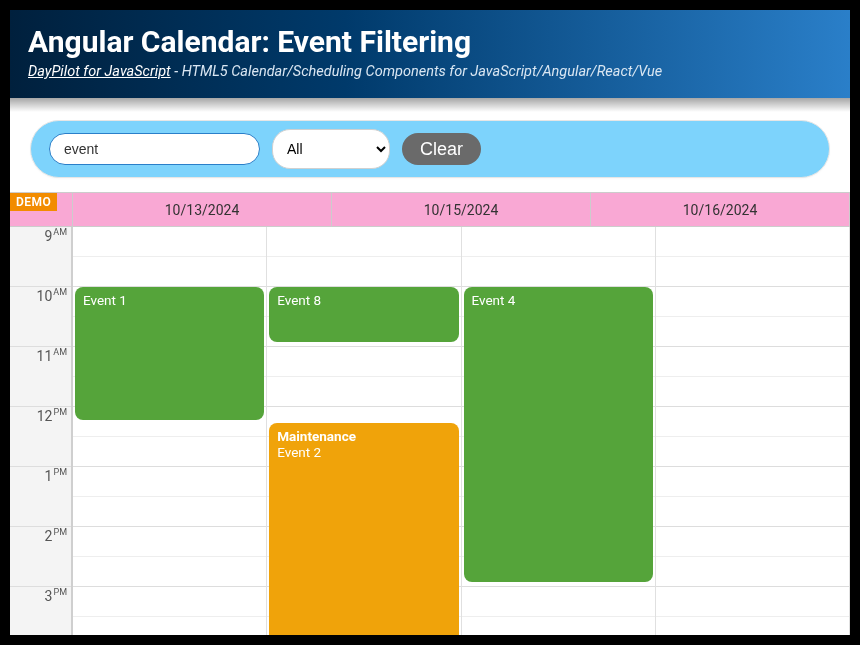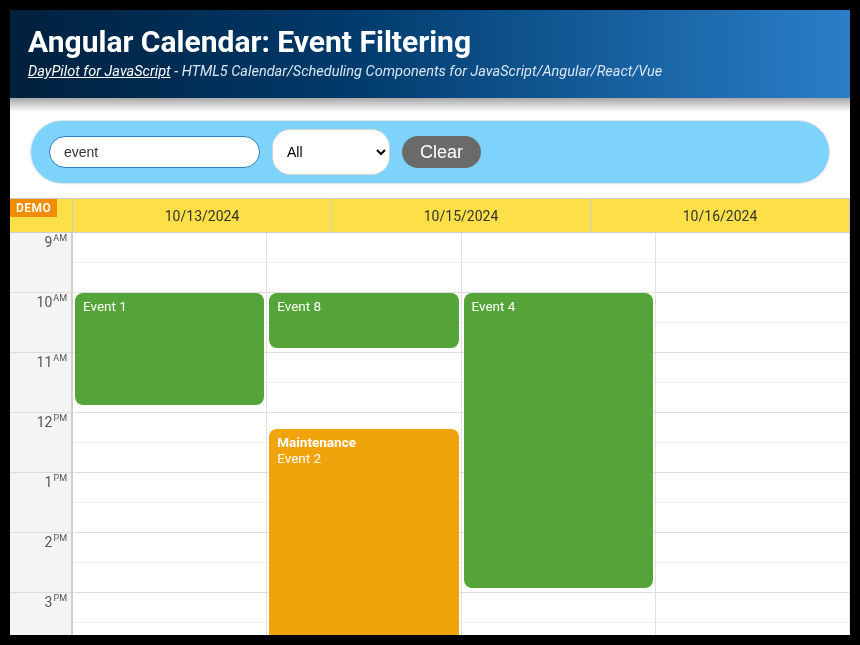--- a/index.html
+++ b/index.html
@@ -65,21 +65,21 @@
       height: 32px;
       border: 1.5px solid #2a7fc9;
       border-radius: 18px;
       padding: 0 14px;
       font-size: 14px;
       outline: none;
       color: #333;
     }
     .toolbar select {
       flex: 0 0 118px;
-      height: 46px;
+      height: 40px;
       border: 1px solid #d0d0d0;
       border-radius: 18px;
       padding: 0 10px;
       font-size: 14px;
       background: #fff;
     }
     .toolbar button {
       height: 32px;
       border: none;
       border-radius: 18px;
@@ -101,21 +101,21 @@
       font-size: 12px;
       font-weight: 600;
       padding: 2px 6px;
       z-index: 5;
       letter-spacing: .5px;
     }
     .col-headers {
       display: flex;
       height: 34px;
       border-bottom: 1px solid #ccc;
-      background: #fde047;
+      background: #f9a8d4;
     }
     .time-col-header {
       flex: 0 0 63px;
       border-right: 1px solid #ccc;
     }
     .day-col-header {
       flex: 1 1 0;
       border-right: 1px solid #ccc;
       display: flex;
       align-items: center;
@@ -237,21 +237,21 @@
             <div class="slot"></div>
             <div class="slot"></div>
             <div class="slot"></div>
             <div class="slot"></div>
             <div class="slot"></div>
             <div class="slot"></div>
             <div class="slot"></div>
             <div class="slot"></div>
             <div class="slot"></div>
             <div class="slot"></div>
-            <div class="event green" style="top: 60px; height: 112px;"><span class="ev-title">Event 1</span></div>
+            <div class="event green" style="top: 60px; height: 133px;"><span class="ev-title">Event 1</span></div>
           </div>
           <div class="day-col">
             <div class="slot"></div>
             <div class="slot"></div>
             <div class="slot"></div>
             <div class="slot"></div>
             <div class="slot"></div>
             <div class="slot"></div>
             <div class="slot"></div>
             <div class="slot"></div>

